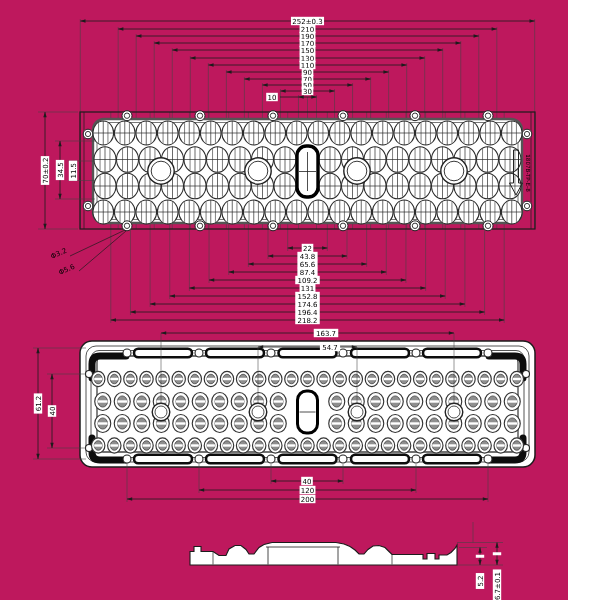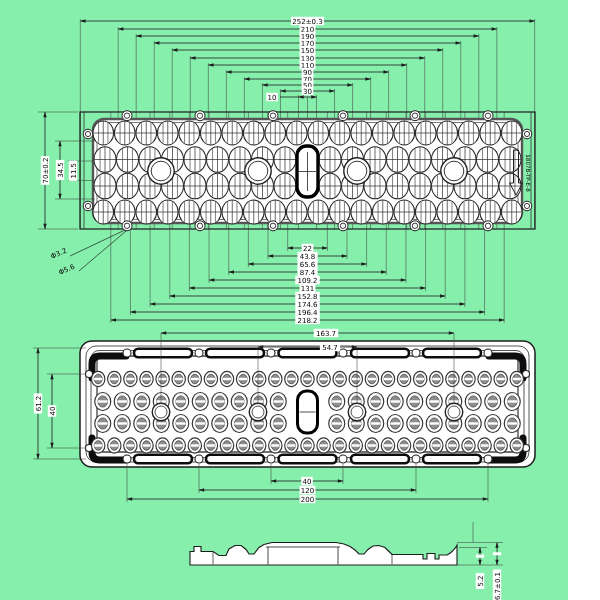--- a/index.html
+++ b/index.html
@@ -1,16 +1,16 @@
 <!DOCTYPE html>
 <html><head>
 <meta charset="utf-8">
 <style>
   html,body{margin:0;padding:0;background:#fff;}
-  .canvas{width:568px;height:600px;background:#86efac;position:relative;overflow:hidden;}
+  .canvas{width:568px;height:600px;background:#be185d;position:relative;overflow:hidden;}
   svg{display:block;}
   svg text{font-family:"DejaVu Sans", sans-serif;}
 </style>
 </head>
 <body>
 
 <div class="canvas">
     <svg width="600" height="600" viewBox="0 0 600 600">
       <g>
         <g>

